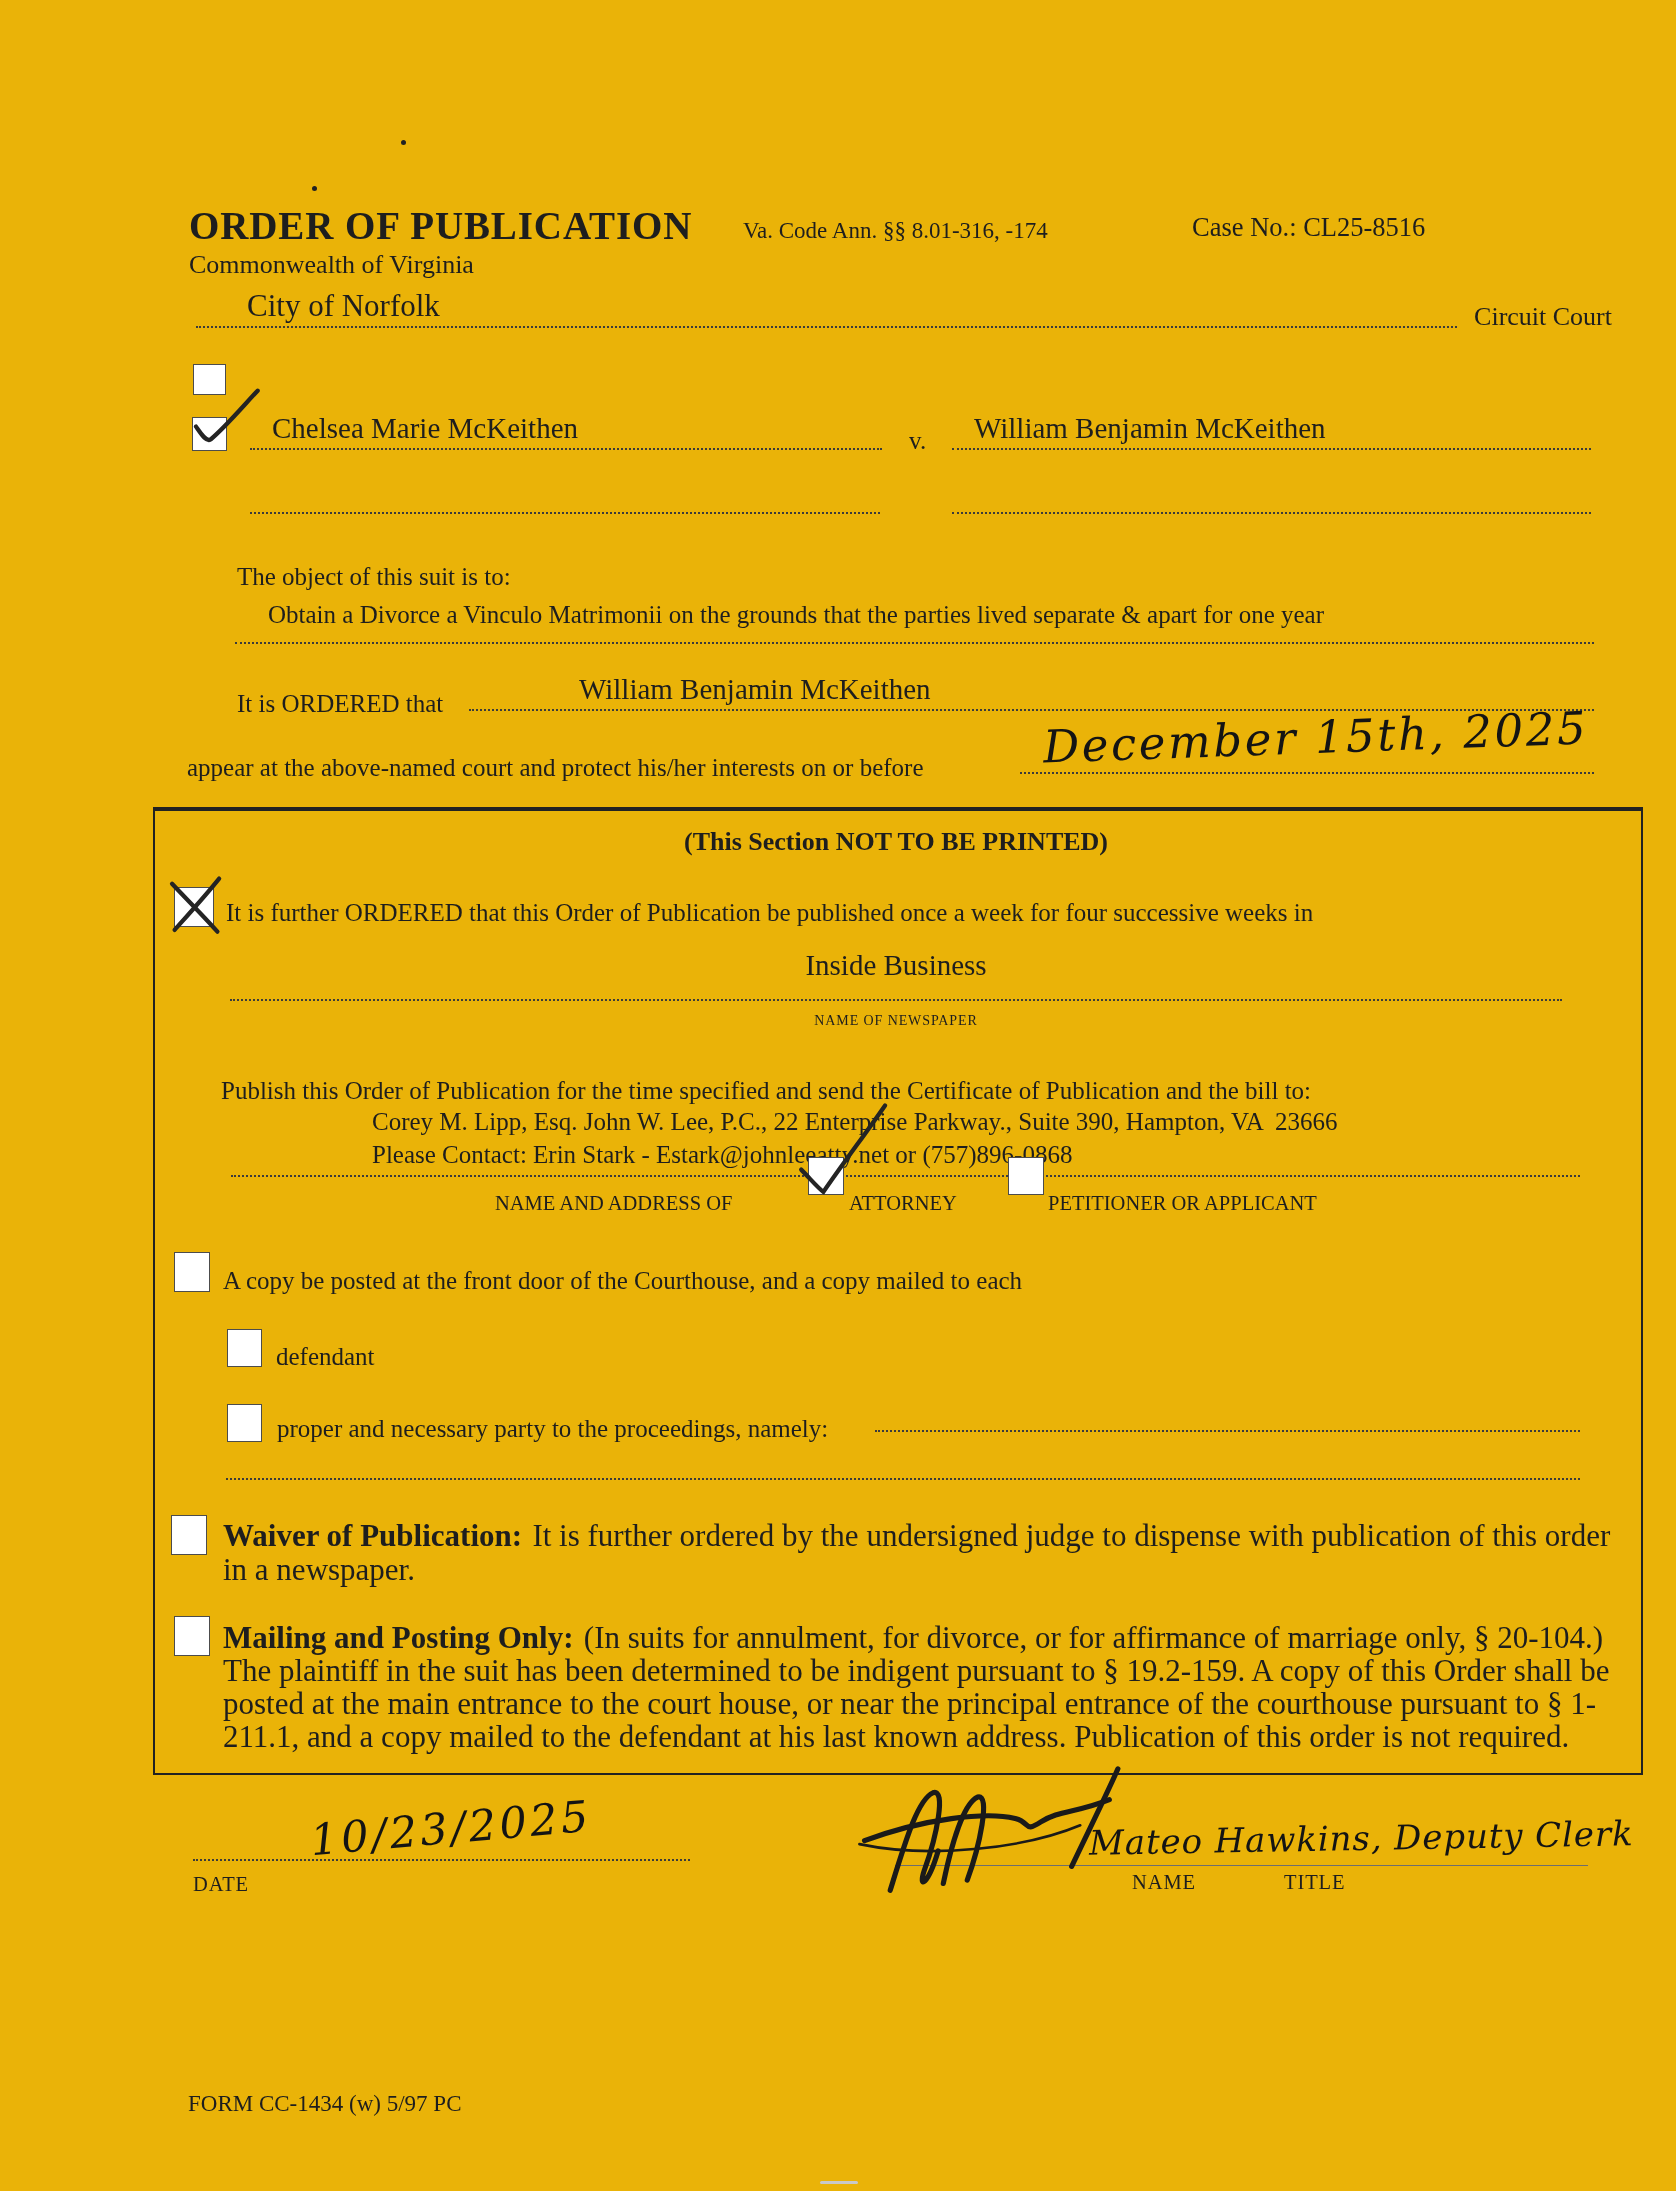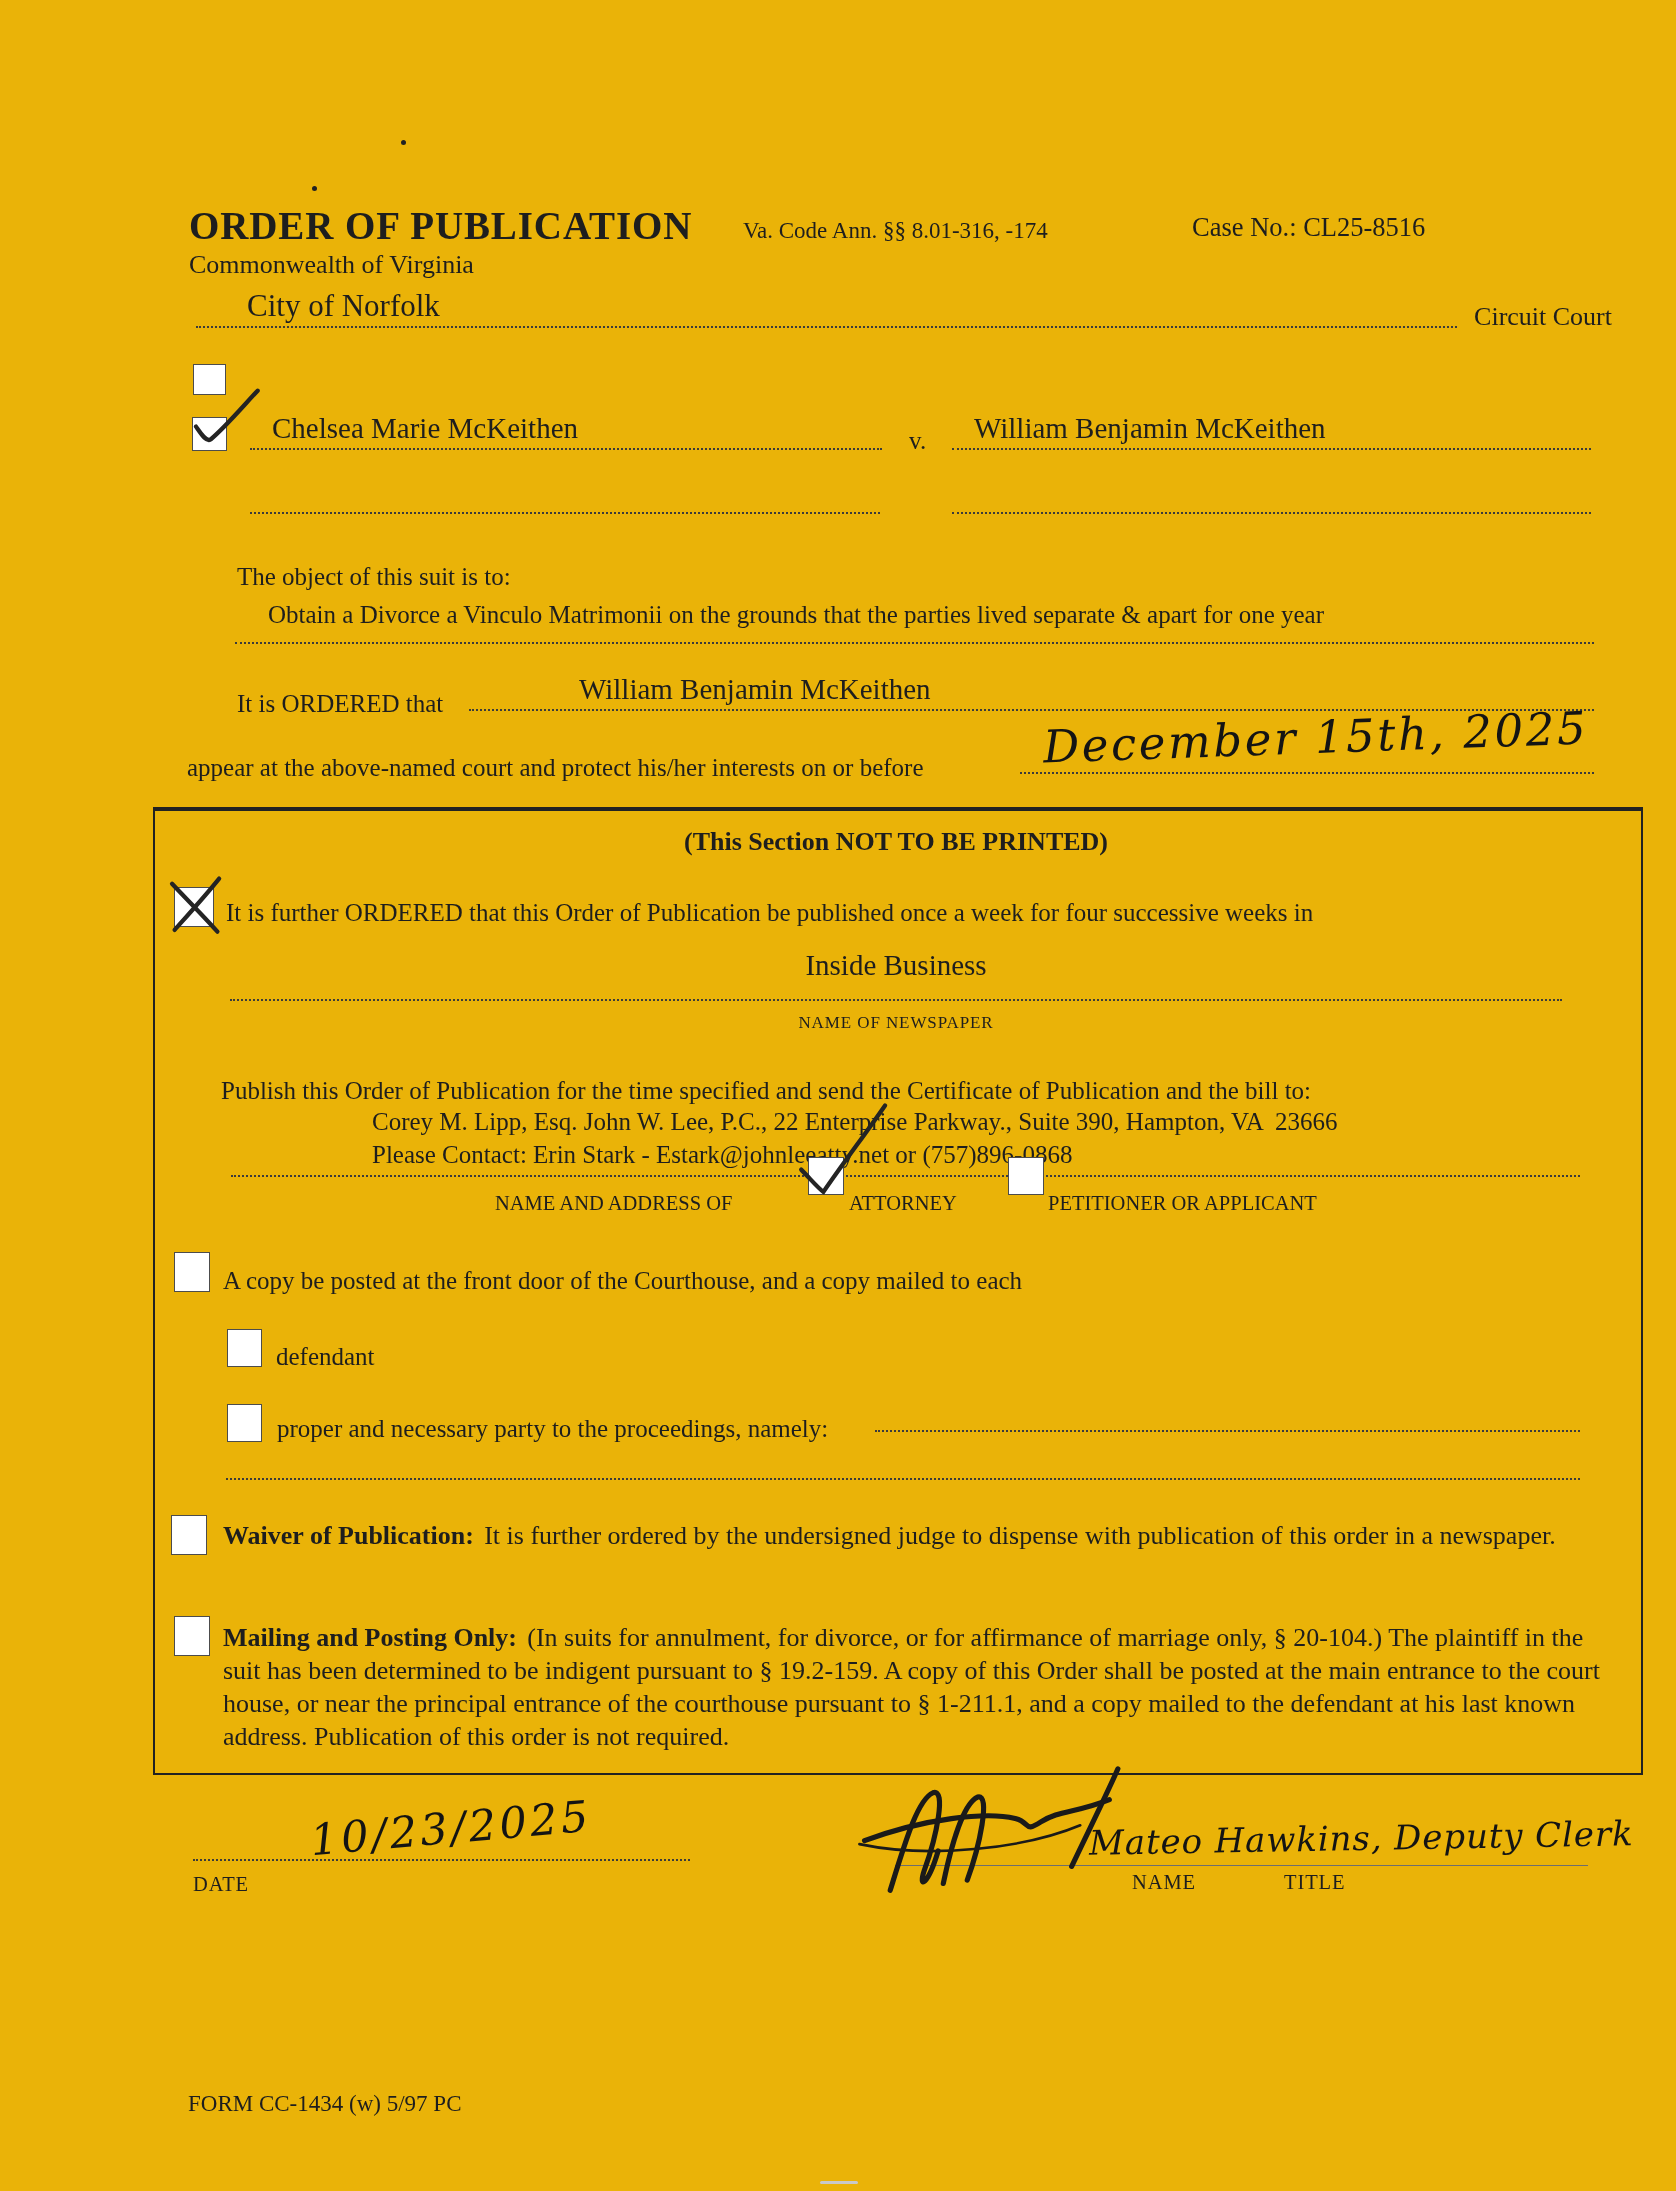--- a/index.html
+++ b/index.html
@@ -11,42 +11,42 @@
     color:#1e1e1e;
     overflow:hidden;
   }
   .abs{position:absolute;}
   .t29{font-size:25px;line-height:1.25;}
   .t27{font-size:23px;}
   .t30{font-size:26px;}
   .t31{font-size:26.5px;}
   .t34{font-size:29px;}
   .t36{font-size:31px;}
-  .t23{font-size:17px;}
+  .t23{font-size:14px;}
   .t24{font-size:20.5px;}
   .bold{font-weight:bold;}
   .center{text-align:center;}
   .title{font-size:39px;font-weight:bold;letter-spacing:0.9px;}
   .dotline{border-bottom:2.6px dotted #3b3b3b;height:0;}
   .rowflex{display:flex;align-items:flex-end;}
   .fill{flex:1;border-bottom:2.6px dotted #3b3b3b;margin:0 0 4.3px 6.8px;}
   .cb{border:1.7px solid #4c4c4c;background:#fff;}
   .field{border-bottom:2.6px dotted #3b3b3b;}
   .field span{display:inline-block;padding:0 0 1.7px 22px;}
   .hand{
     font-family:"DejaVu Serif","Liberation Serif",serif;
     font-style:italic;color:#141414;
     white-space:nowrap;
   }
   .hw-date{font-size:43px;transform:rotate(-5deg);letter-spacing:3.4px;}
   .hw-dec{font-size:45px;transform:rotate(-2deg);letter-spacing:2.6px;}
   .hw-name{font-size:34px;transform:rotate(-1deg);letter-spacing:0.9px;}
   .solidline{border-bottom:1.7px solid #6e6e6e;height:0;}
   .pre{white-space:pre-wrap;}
-  .para{line-height:34px;font-size:26px;}
+  .para{line-height:34px;font-size:31px;}
   .speck{background:#222;border-radius:50%;}
   svg.overlay{position:absolute;left:0;top:0;pointer-events:none;}
 </style>
 </head>
 <body>
 
 <div class="page">
 
   <div class="abs speck" style="left:401px;top:140px;width:5.1px;height:5.1px;"></div>
   <div class="abs speck" style="left:312px;top:186px;width:5.1px;height:5.1px;"></div>

